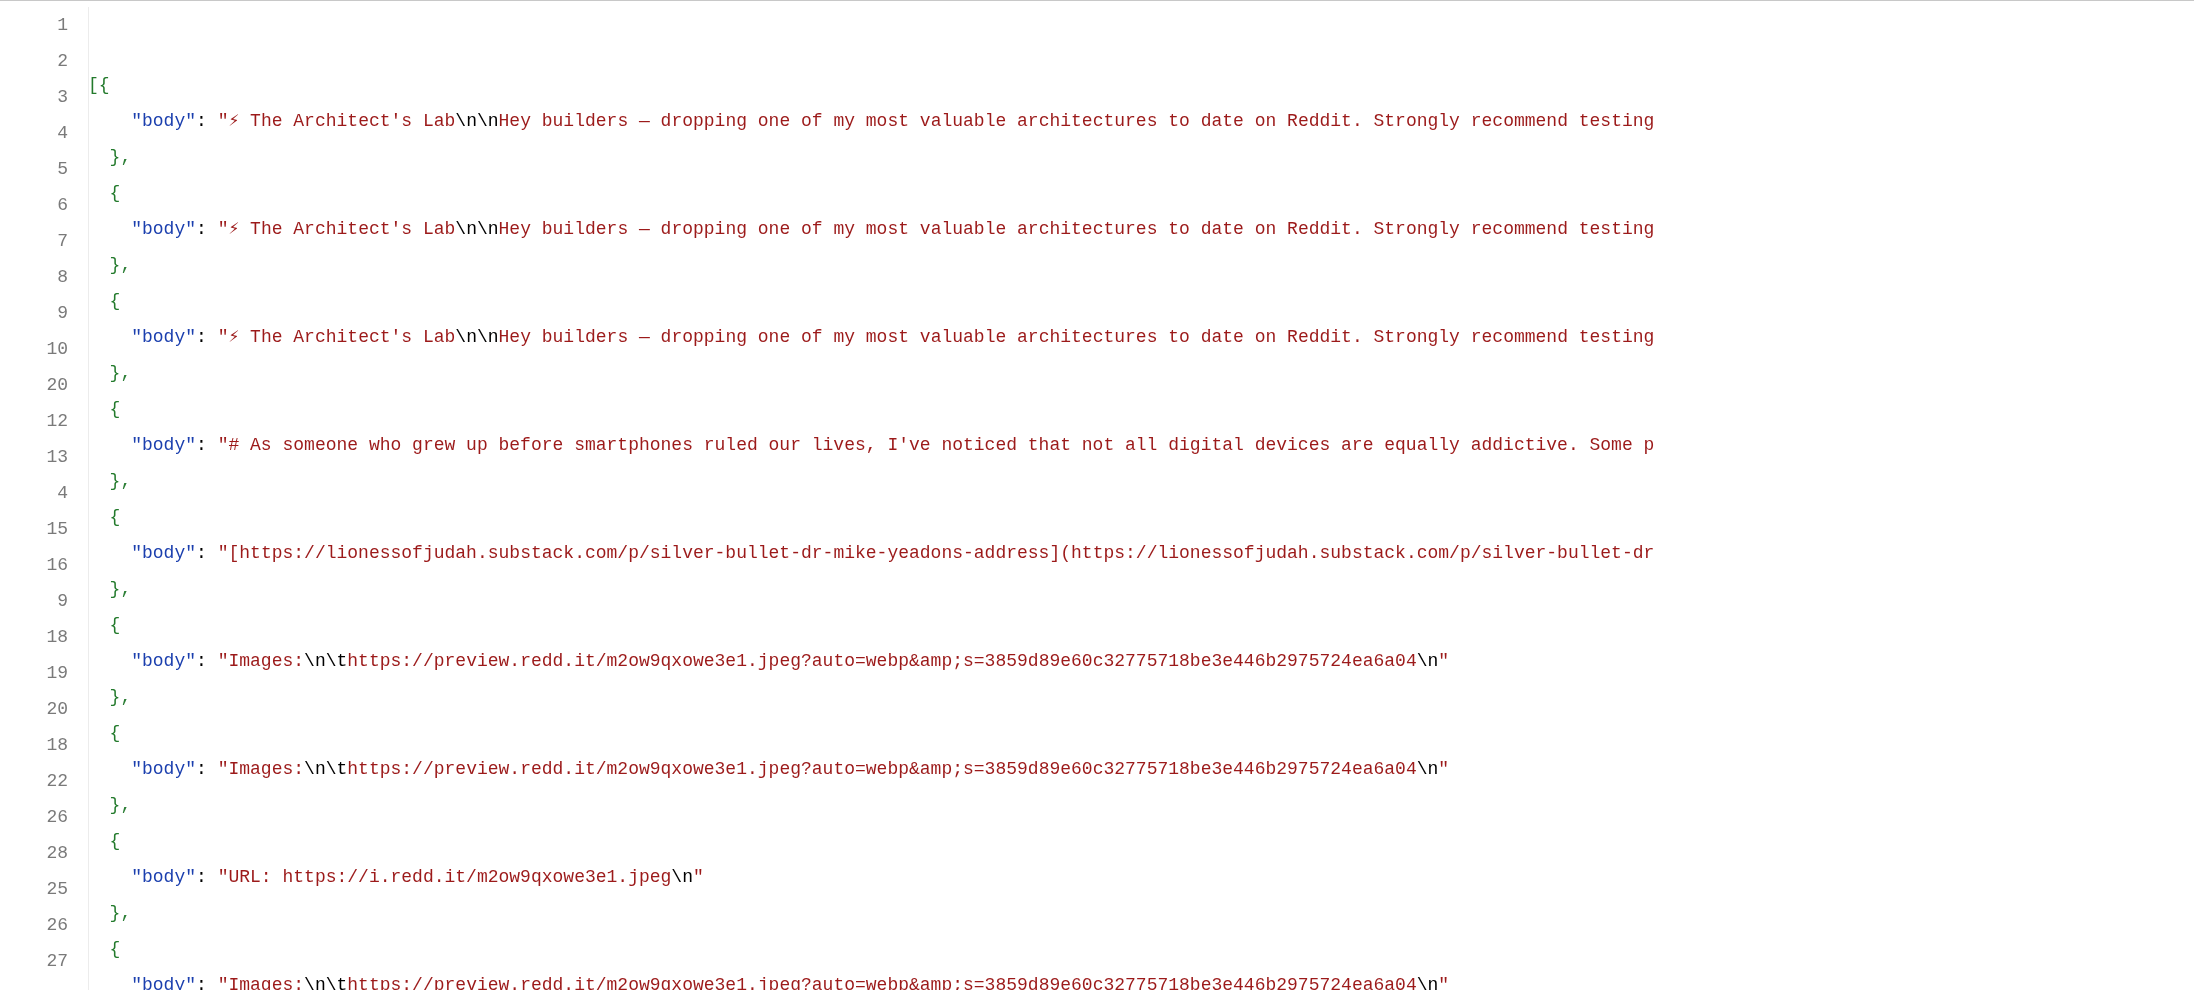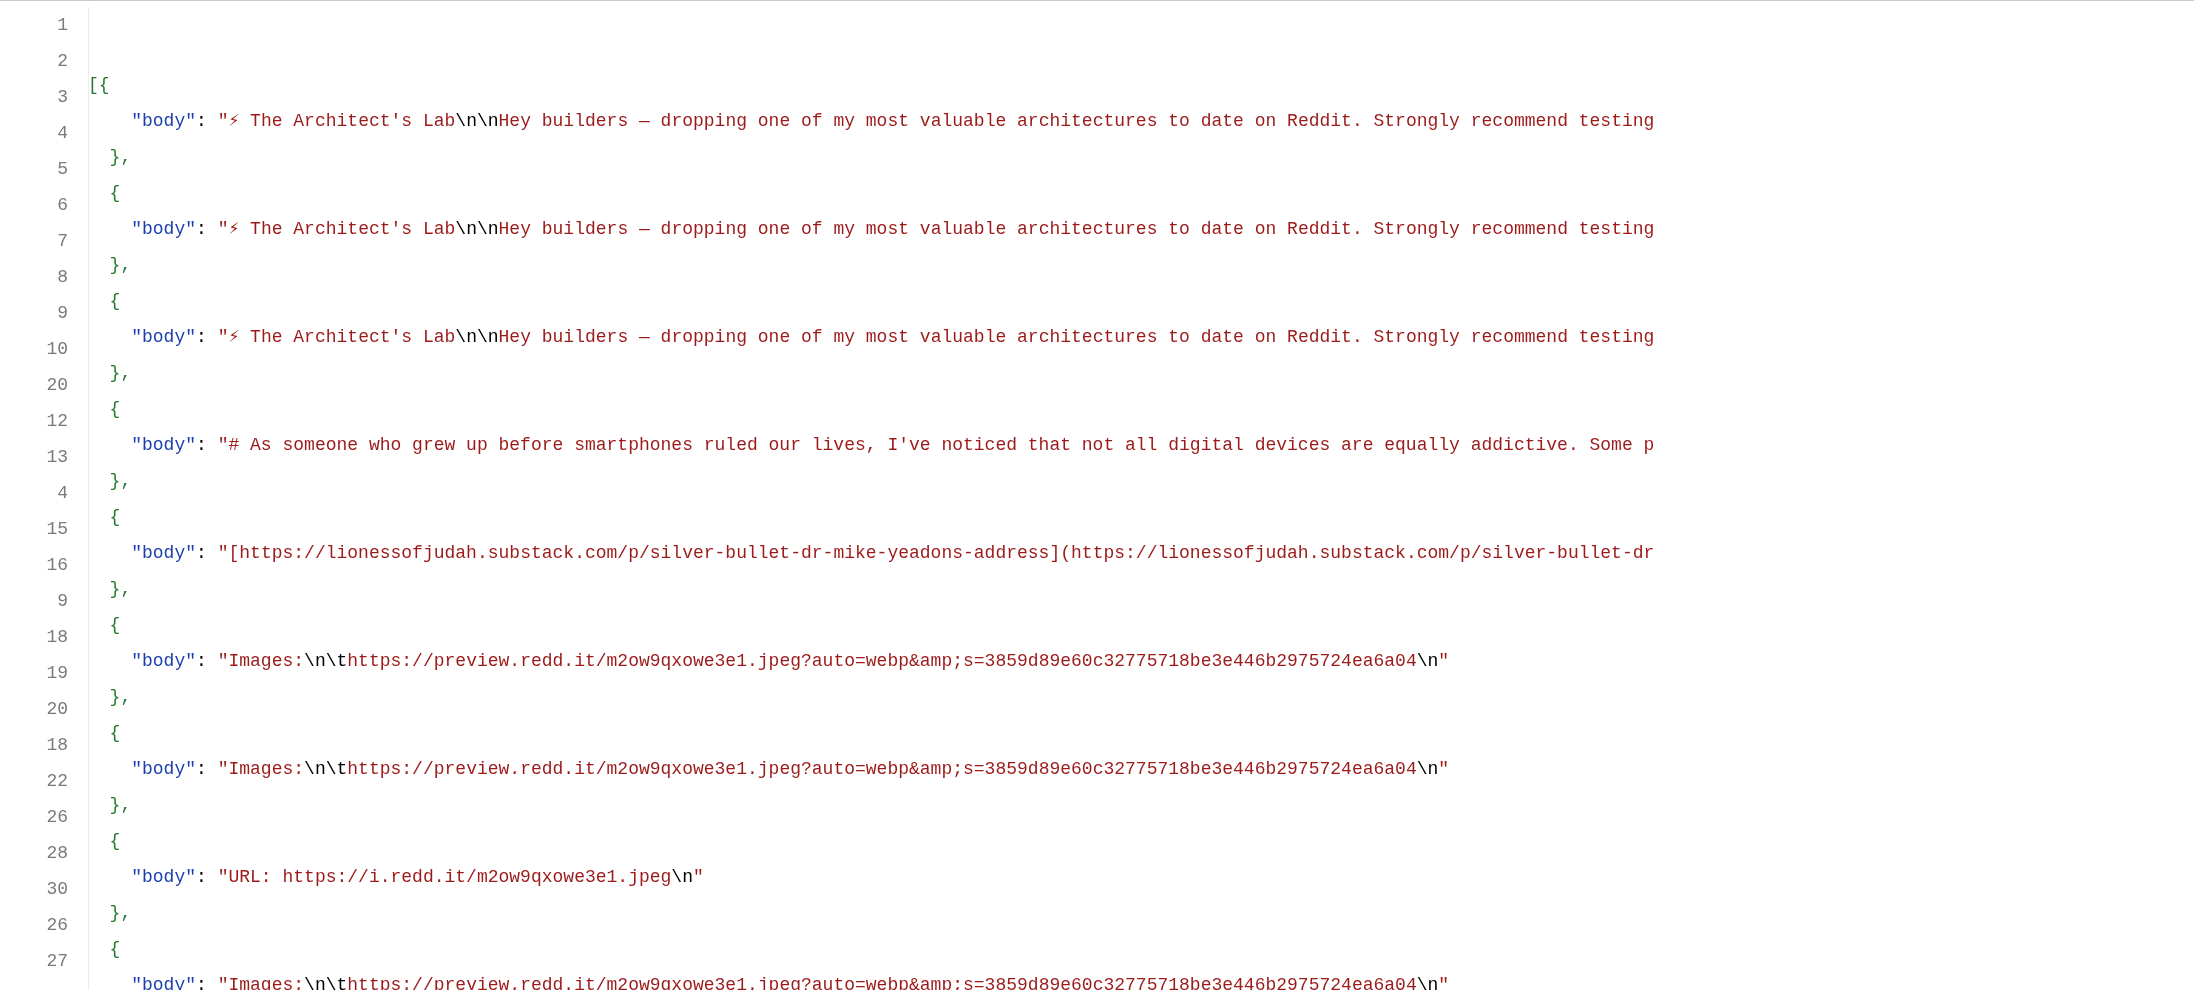--- a/index.html
+++ b/index.html
@@ -87,20 +87,20 @@
       <div class="ln">15</div>
       <div class="ln">16</div>
       <div class="ln">9</div>
       <div class="ln">18</div>
       <div class="ln">19</div>
       <div class="ln">20</div>
       <div class="ln">18</div>
       <div class="ln">22</div>
       <div class="ln">26</div>
       <div class="ln">28</div>
-      <div class="ln">30</div>
+      <div class="ln">25</div>
       <div class="ln">26</div>
       <div class="ln">27</div>
     </div>
   <div class="code" id="code">
     <div class="guide"></div>
   <div class="row"><span class="tk-bracket">[</span><span class="tk-bracket">{</span></div><div class="row"><span>    </span><span class="tk-key">"body"</span><span class="tk-colon">:</span><span> </span><span class="tk-str">"</span><span class="tk-str">⚡ The Architect's Lab</span><span class="tk-esc">\n\n</span><span class="tk-str">Hey builders — dropping one of my most valuable architectures to date on Reddit. Strongly recommend testing</span></div><div class="row"><span>  </span><span class="tk-bracket">}</span><span class="tk-comma">,</span></div><div class="row"><span>  </span><span class="tk-bracket">{</span></div><div class="row"><span>    </span><span class="tk-key">"body"</span><span class="tk-colon">:</span><span> </span><span class="tk-str">"</span><span class="tk-str">⚡ The Architect's Lab</span><span class="tk-esc">\n\n</span><span class="tk-str">Hey builders — dropping one of my most valuable architectures to date on Reddit. Strongly recommend testing</span></div><div class="row"><span>  </span><span class="tk-bracket">}</span><span class="tk-comma">,</span></div><div class="row"><span>  </span><span class="tk-bracket">{</span></div><div class="row"><span>    </span><span class="tk-key">"body"</span><span class="tk-colon">:</span><span> </span><span class="tk-str">"</span><span class="tk-str">⚡ The Architect's Lab</span><span class="tk-esc">\n\n</span><span class="tk-str">Hey builders — dropping one of my most valuable architectures to date on Reddit. Strongly recommend testing</span></div><div class="row"><span>  </span><span class="tk-bracket">}</span><span class="tk-comma">,</span></div><div class="row"><span>  </span><span class="tk-bracket">{</span></div><div class="row"><span>    </span><span class="tk-key">"body"</span><span class="tk-colon">:</span><span> </span><span class="tk-str">"</span><span class="tk-str"># As someone who grew up before smartphones ruled our lives, I've noticed that not all digital devices are equally addictive. Some p</span></div><div class="row"><span>  </span><span class="tk-bracket">}</span><span class="tk-comma">,</span></div><div class="row"><span>  </span><span class="tk-bracket">{</span></div><div class="row"><span>    </span><span class="tk-key">"body"</span><span class="tk-colon">:</span><span> </span><span class="tk-str">"</span><span class="tk-str">[</span><span class="tk-url">https://lionessofjudah.substack.com/p/silver-bullet-dr-mike-yeadons-address</span><span class="tk-str">](</span><span class="tk-url">https://lionessofjudah.substack.com/p/silver-bullet-dr</span></div><div class="row"><span>  </span><span class="tk-bracket">}</span><span class="tk-comma">,</span></div><div class="row"><span>  </span><span class="tk-bracket">{</span></div><div class="row"><span>    </span><span class="tk-key">"body"</span><span class="tk-colon">:</span><span> </span><span class="tk-str">"</span><span class="tk-str">Images:</span><span class="tk-esc">\n\t</span><span class="tk-url">https://preview.redd.it/m2ow9qxowe3e1.jpeg?auto=webp&amp;amp;s=3859d89e60c32775718be3e446b2975724ea6a04</span><span class="tk-esc">\n</span><span class="tk-str">"</span></div><div class="row"><span>  </span><span class="tk-bracket">}</span><span class="tk-comma">,</span></div><div class="row"><span>  </span><span class="tk-bracket">{</span></div><div class="row"><span>    </span><span class="tk-key">"body"</span><span class="tk-colon">:</span><span> </span><span class="tk-str">"</span><span class="tk-str">Images:</span><span class="tk-esc">\n\t</span><span class="tk-url">https://preview.redd.it/m2ow9qxowe3e1.jpeg?auto=webp&amp;amp;s=3859d89e60c32775718be3e446b2975724ea6a04</span><span class="tk-esc">\n</span><span class="tk-str">"</span></div><div class="row"><span>  </span><span class="tk-bracket">}</span><span class="tk-comma">,</span></div><div class="row"><span>  </span><span class="tk-bracket">{</span></div><div class="row"><span>    </span><span class="tk-key">"body"</span><span class="tk-colon">:</span><span> </span><span class="tk-str">"</span><span class="tk-str">URL: </span><span class="tk-url">https://i.redd.it/m2ow9qxowe3e1.jpeg</span><span class="tk-esc">\n</span><span class="tk-str">"</span></div><div class="row"><span>  </span><span class="tk-bracket">}</span><span class="tk-comma">,</span></div><div class="row"><span>  </span><span class="tk-bracket">{</span></div><div class="row"><span>    </span><span class="tk-key">"body"</span><span class="tk-colon">:</span><span> </span><span class="tk-str">"</span><span class="tk-str">Images:</span><span class="tk-esc">\n\t</span><span class="tk-url">https://preview.redd.it/m2ow9qxowe3e1.jpeg?auto=webp&amp;amp;s=3859d89e60c32775718be3e446b2975724ea6a04</span><span class="tk-esc">\n</span><span class="tk-str">"</span></div></div>
 </div>
 
 </body></html>

